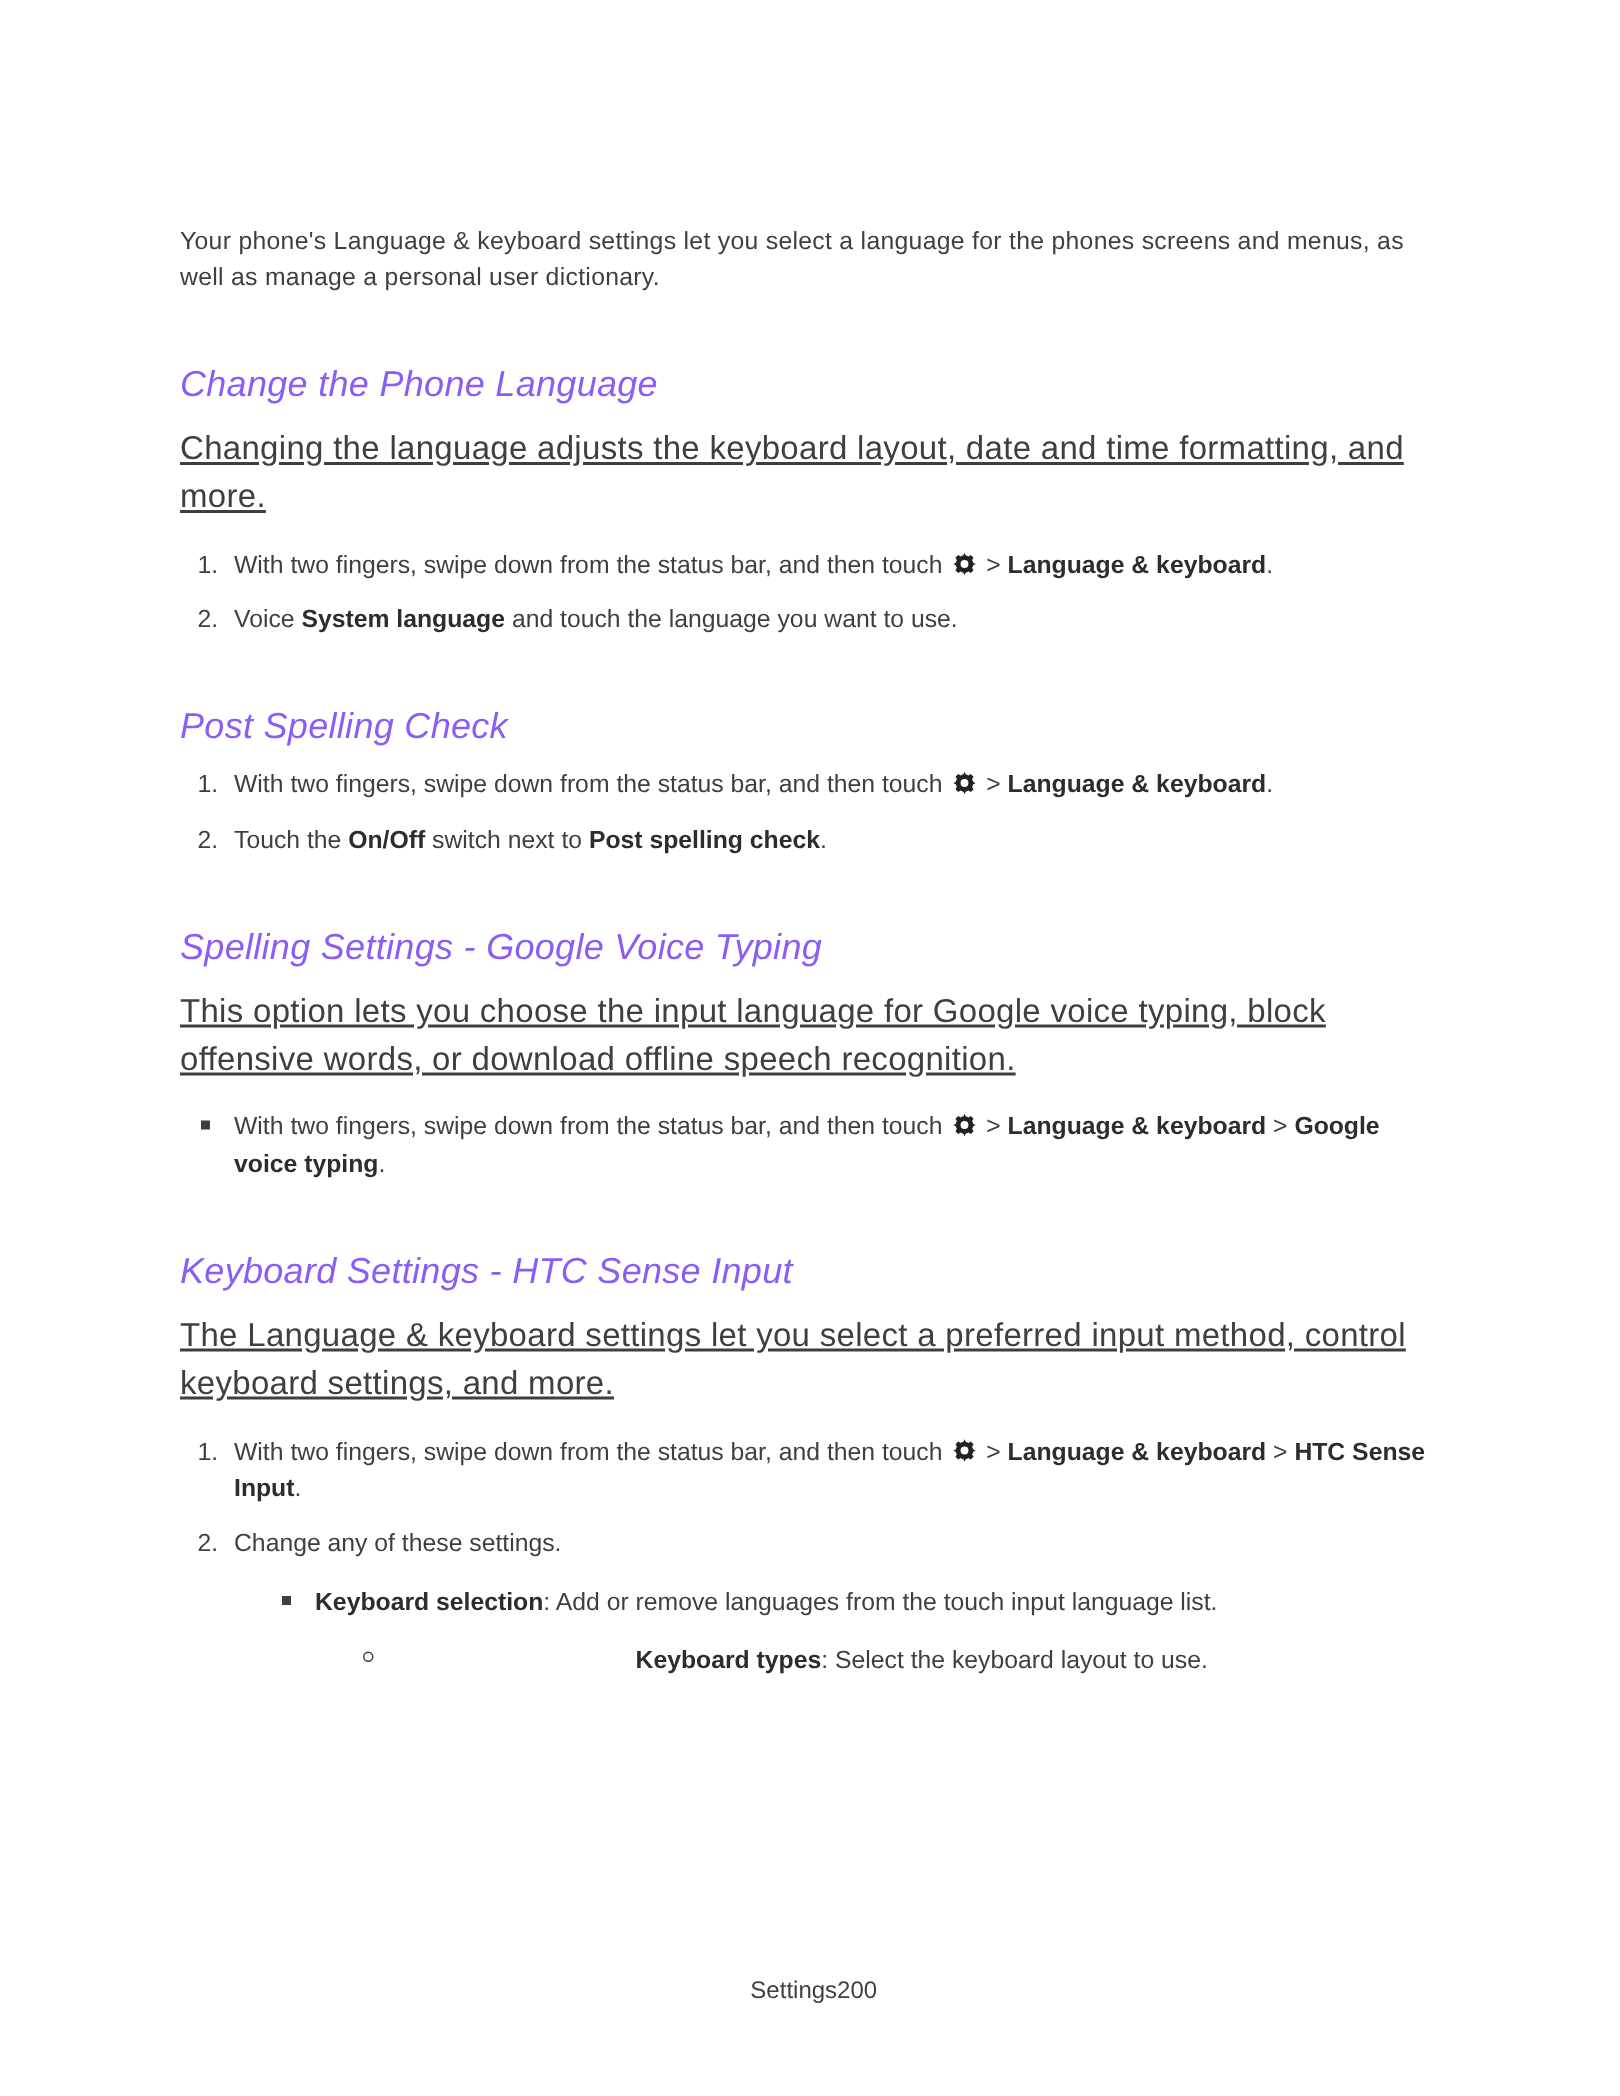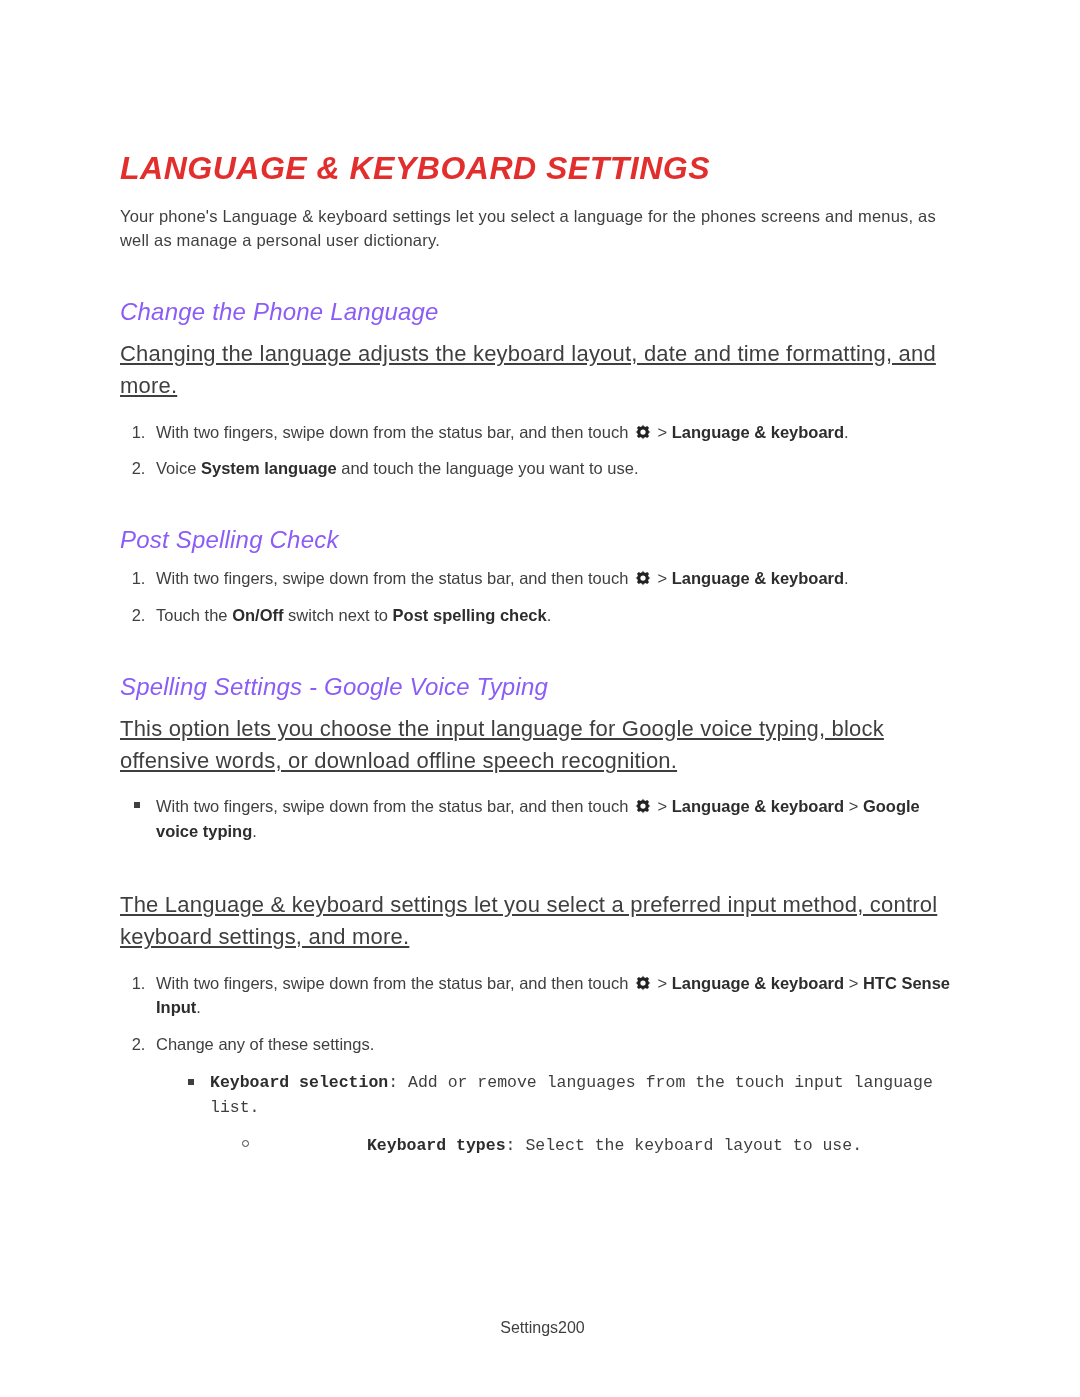--- a/index.html
+++ b/index.html
@@ -80,21 +80,20 @@
     width: 6px;
     height: 6px;
     background: #3f3f3f;
   }
   ul.square.nested {
     margin: 14px 0 0 0;
     padding-left: 48px;
   }
   ul.square.nested > li {
     margin-bottom: 6px;
-    font-family: Liberation Mono, monospace;
   }
   ul.circle {
     list-style: none;
     margin: 14px 0 0 0;
     padding-left: 48px;
     font-size: 16.5px;
     line-height: 1.5;
     text-align: center;
   }
   ul.circle > li {
@@ -132,21 +131,20 @@
     justify-content: center;
     font-size: 16px;
     color: #3f3f3f;
   }
 </style>
 </head>
 <body>
 
 <div class="page">
 
-  <h1 class="page-title">LANGUAGE &amp; KEYBOARD SETTINGS</h1>
 
   <p class="intro">Your phone's Language &amp; keyboard settings let you select a language for the phones screens and menus, as well as manage a personal user dictionary.</p>
 
   <h2 class="section-title">Change the Phone Language</h2>
   <p class="section-intro">Changing the language adjusts the keyboard layout, date and time formatting, and more.</p>
   <ol>
     <li>
       <span>With two fingers, swipe down from the status bar, and then touch </span><span class="gear-icon"><svg viewBox="0 0 24 24" fill="#222">
             <path d="M12 2l1 2.2c.9.2 1.7.6 2.4 1.1L17.6 4l2.4 2.4-1.3 2.2c.5.7.9 1.5 1.1 2.4L22 12l-2.2 1c-.2.9-.6 1.7-1.1 2.4l1.3 2.2-2.4 2.4-2.2-1.3c-.7.5-1.5.9-2.4 1.1L12 22l-1-2.2c-.9-.2-1.7-.6-2.4-1.1L6.4 20 4 17.6l1.3-2.2c-.5-.7-.9-1.5-1.1-2.4L2 12l2.2-1c.2-.9.6-1.7 1.1-2.4L4 6.4 6.4 4l2.2 1.3c.7-.5 1.5-.9 2.4-1.1L12 2zm0 6.5A3.5 3.5 0 1 0 12 15.5 3.5 3.5 0 0 0 12 8.5z"></path>
           </svg></span><span> &gt; </span><span class="b">Language &amp; keyboard</span><span>.</span>
@@ -171,20 +169,21 @@
   <h2 class="section-title">Spelling Settings - Google Voice Typing</h2>
   <p class="section-intro">This option lets you choose the input language for Google voice typing, block offensive words, or download offline speech recognition.</p>
   <ul class="square">
     <li>
       <span>With two fingers, swipe down from the status bar, and then touch </span><span class="gear-icon"><svg viewBox="0 0 24 24" fill="#222">
             <path d="M12 2l1 2.2c.9.2 1.7.6 2.4 1.1L17.6 4l2.4 2.4-1.3 2.2c.5.7.9 1.5 1.1 2.4L22 12l-2.2 1c-.2.9-.6 1.7-1.1 2.4l1.3 2.2-2.4 2.4-2.2-1.3c-.7.5-1.5.9-2.4 1.1L12 22l-1-2.2c-.9-.2-1.7-.6-2.4-1.1L6.4 20 4 17.6l1.3-2.2c-.5-.7-.9-1.5-1.1-2.4L2 12l2.2-1c.2-.9.6-1.7 1.1-2.4L4 6.4 6.4 4l2.2 1.3c.7-.5 1.5-.9 2.4-1.1L12 2zm0 6.5A3.5 3.5 0 1 0 12 15.5 3.5 3.5 0 0 0 12 8.5z"></path>
           </svg></span><span> &gt; </span><span class="b">Language &amp; keyboard</span><span> &gt; </span><span class="b">Google voice typing</span><span>.</span>
     </li>
   </ul>
 
+  <h2 class="section-title">Keyboard Settings - HTC Sense Input</h2>
   <p class="section-intro">The Language &amp; keyboard settings let you select a preferred input method, control keyboard settings, and more.</p>
   <ol style="margin-bottom:0">
     <li>
       <span>With two fingers, swipe down from the status bar, and then touch </span><span class="gear-icon"><svg viewBox="0 0 24 24" fill="#222">
             <path d="M12 2l1 2.2c.9.2 1.7.6 2.4 1.1L17.6 4l2.4 2.4-1.3 2.2c.5.7.9 1.5 1.1 2.4L22 12l-2.2 1c-.2.9-.6 1.7-1.1 2.4l1.3 2.2-2.4 2.4-2.2-1.3c-.7.5-1.5.9-2.4 1.1L12 22l-1-2.2c-.9-.2-1.7-.6-2.4-1.1L6.4 20 4 17.6l1.3-2.2c-.5-.7-.9-1.5-1.1-2.4L2 12l2.2-1c.2-.9.6-1.7 1.1-2.4L4 6.4 6.4 4l2.2 1.3c.7-.5 1.5-.9 2.4-1.1L12 2zm0 6.5A3.5 3.5 0 1 0 12 15.5 3.5 3.5 0 0 0 12 8.5z"></path>
           </svg></span><span> &gt; </span><span class="b">Language &amp; keyboard</span><span> &gt; </span><span class="b">HTC Sense Input</span><span>.</span>
     </li>
     <li>
       <span>Change any of these settings.</span>
       <ul class="square nested">

